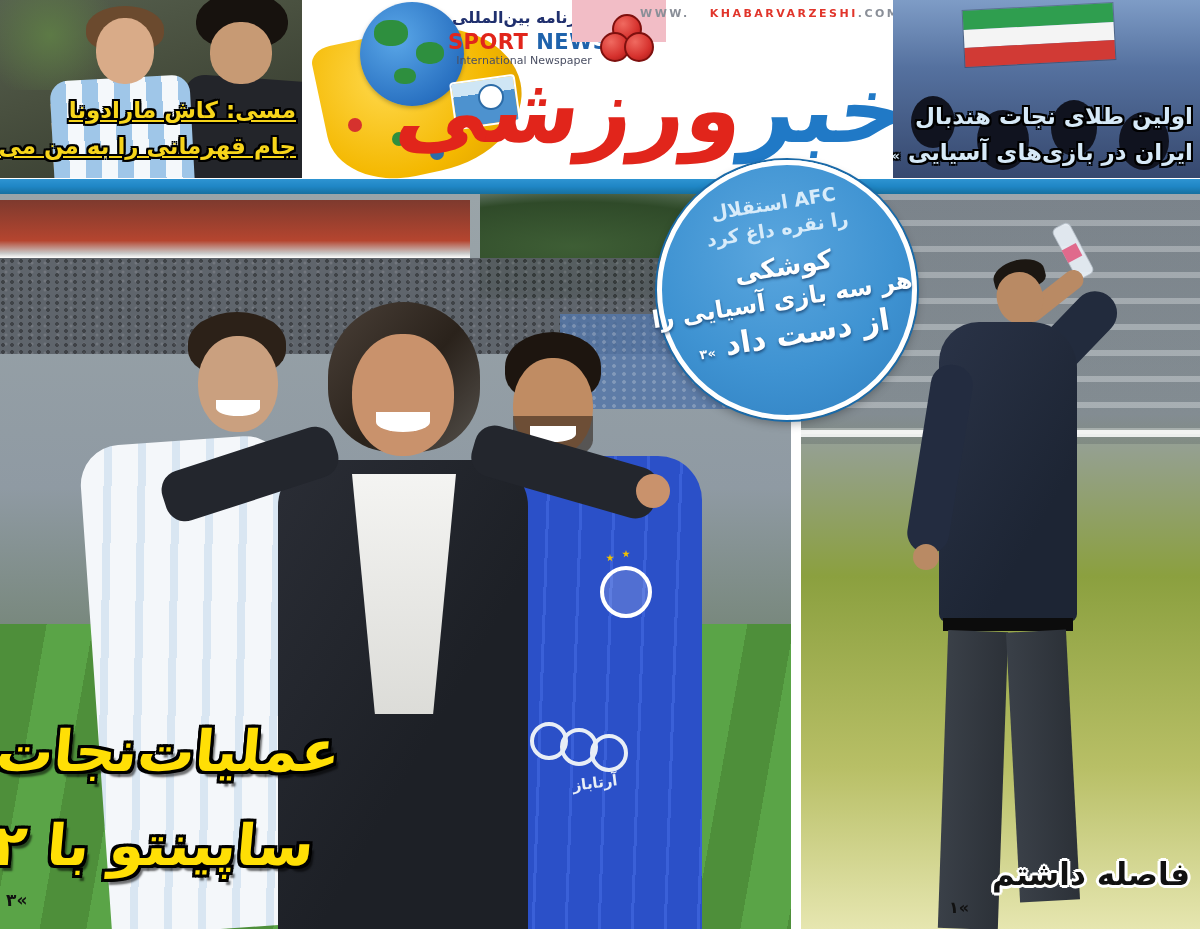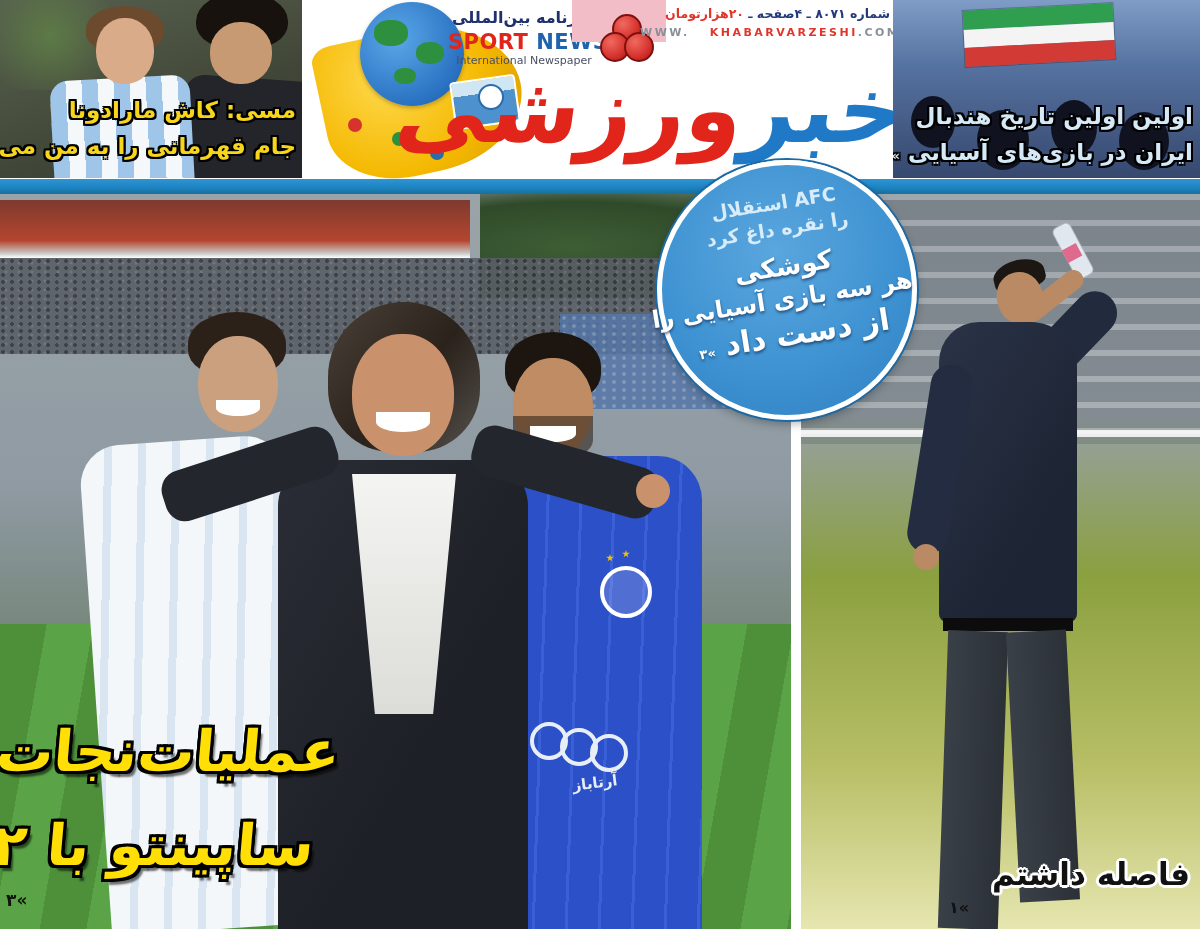--- a/index.html
+++ b/index.html
@@ -14,21 +14,21 @@
   .ol-b-heavy{text-shadow:-3px -3px 0 #000,3px -3px 0 #000,-3px 3px 0 #000,3px 3px 0 #000,0 -3px 0 #000,0 3px 0 #000,-3px 0 0 #000,3px 0 0 #000,5px 6px 2px rgba(0,0,0,.55);}
   
   .photo-tl{left:0;top:0;width:302px;height:178px;background:linear-gradient(160deg,#56604f 0%,#49503f 40%,#31362b 100%);overflow:hidden;}
   .photo-tl .grnblob{left:-30px;top:-20px;width:160px;height:110px;background:radial-gradient(circle,#5d7a46 0%,rgba(93,122,70,0) 70%);}
   .mess-hair{left:86px;top:6px;width:78px;height:46px;background:#6b4a2e;border-radius:50% 50% 40% 40%;}
   .mess-face{left:96px;top:18px;width:58px;height:66px;background:#d9ab88;border-radius:48%;}
   .mess-shirt{left:52px;top:78px;width:140px;height:105px;background:repeating-linear-gradient(90deg,#9fc6e8 0 16px,#f4f8fb 16px 32px);border-radius:18px 18px 0 0;transform:rotate(-3deg);}
   .mara-hair{left:196px;top:-8px;width:92px;height:58px;background:#17120e;border-radius:50% 50% 45% 45%;}
   .mara-face{left:210px;top:22px;width:62px;height:62px;background:#c79a74;border-radius:48%;}
   .mara-body{left:182px;top:78px;width:130px;height:110px;background:#23252a;border-radius:20px 14px 0 0;transform:rotate(4deg);}
-  .cap-tl{left:0;top:92px;width:296px;text-align:right;padding-right:10px;color:#f7d51a;font-weight:bold;font-size:23px;line-height:36px;}
+  .cap-tl{left:0;top:92px;width:296px;text-align:right;padding-right:10px;color:#f7d51a;font-weight:bold;font-size:23px;line-height:36px;text-decoration:underline;}
   .photo-tr{left:893px;top:0;width:307px;height:178px;background:linear-gradient(180deg,#7e9cc6 0%,#55719f 38%,#36486e 100%);overflow:hidden;}
   .flag{transform:rotate(-3deg);border:1px solid rgba(0,0,0,.25);}
   .flag .st{width:100%;height:33.4%;}
   .crowd-head{background:#10131f;border-radius:50%;}
   .cap-tr{left:0;top:98px;width:300px;text-align:right;padding-right:8px;color:#d6e9f7;font-weight:bold;font-size:23px;line-height:36px;}
   
   .emblem-heart{left:322px;top:28px;width:200px;height:145px;background:radial-gradient(circle at 35% 30%,#ffd94d 0%,#f4b800 60%,#d99a00 100%);border-radius:12% 60% 55% 45%;transform:rotate(-12deg);}
   .emblem-globe{left:360px;top:2px;width:104px;height:104px;background:radial-gradient(circle at 35% 35%,#5aa7e8 0%,#2a72c2 70%,#1c55a0 100%);border-radius:50%;box-shadow:0 2px 4px rgba(0,0,0,.25);}
   .cont{position:absolute;background:#2e8f3e;border-radius:45%;}
   .pict{position:absolute;border-radius:50%;}
@@ -143,40 +143,37 @@
   <div class="abs pink-block"></div>
   <div class="abs cherry" style="left:612px;top:14px;width:26px;height:26px;"></div>
   <div class="abs cherry" style="left:600px;top:32px;width:26px;height:26px;"></div>
   <div class="abs cherry" style="left:624px;top:32px;width:26px;height:26px;"></div>
 
   <div class="abs mast-name rtl nowrap">
     <span style="color:#2079c6;">خبر</span><span style="color:#e1251b;">ورزشی</span>
   </div>
 
   <div class="abs dateline rtl">
-    <div class="nowrap">
-      <span>شماره ۸۰۷۱ ـ ۴صفحه ـ </span><span class="price">۲۰هزارتومان</span>
-    </div>
     <div class="url nowrap" dir="ltr">
       <span>WWW.</span><b>KHABARVARZESHI</b><span>.COM</span>
     </div>
   </div>
 
   <div class="abs photo-tr">
     <div class="abs flag" style="left:70px;top:6px;width:150px;height:56px;">
       <div class="st" style="background:#2f9e4f;"></div>
       <div class="st" style="background:#f4f4f4;"></div>
       <div class="st" style="background:#d13a35;"></div>
     </div>
     <div class="abs crowd-head" style="left:18px;top:96px;width:44px;height:52px;"></div>
     <div class="abs crowd-head" style="left:84px;top:110px;width:52px;height:60px;"></div>
     <div class="abs crowd-head" style="left:158px;top:100px;width:46px;height:56px;"></div>
     <div class="abs crowd-head" style="left:226px;top:112px;width:50px;height:58px;"></div>
     <div class="abs cap-tr rtl ol-b">
-      <div class="nowrap">اولین اولین تاریخ هندبال</div>
+      <div class="nowrap">اولین طلای نجات هندبال</div>
       <div class="nowrap">
         <span>ایران در بازی‌های آسیایی</span>
         <span style="font-size:13px;" dir="ltr">۱«</span>
       </div>
     </div>
   </div>
 
   <div class="abs divider"></div>
 
   <div class="abs main-photo">

